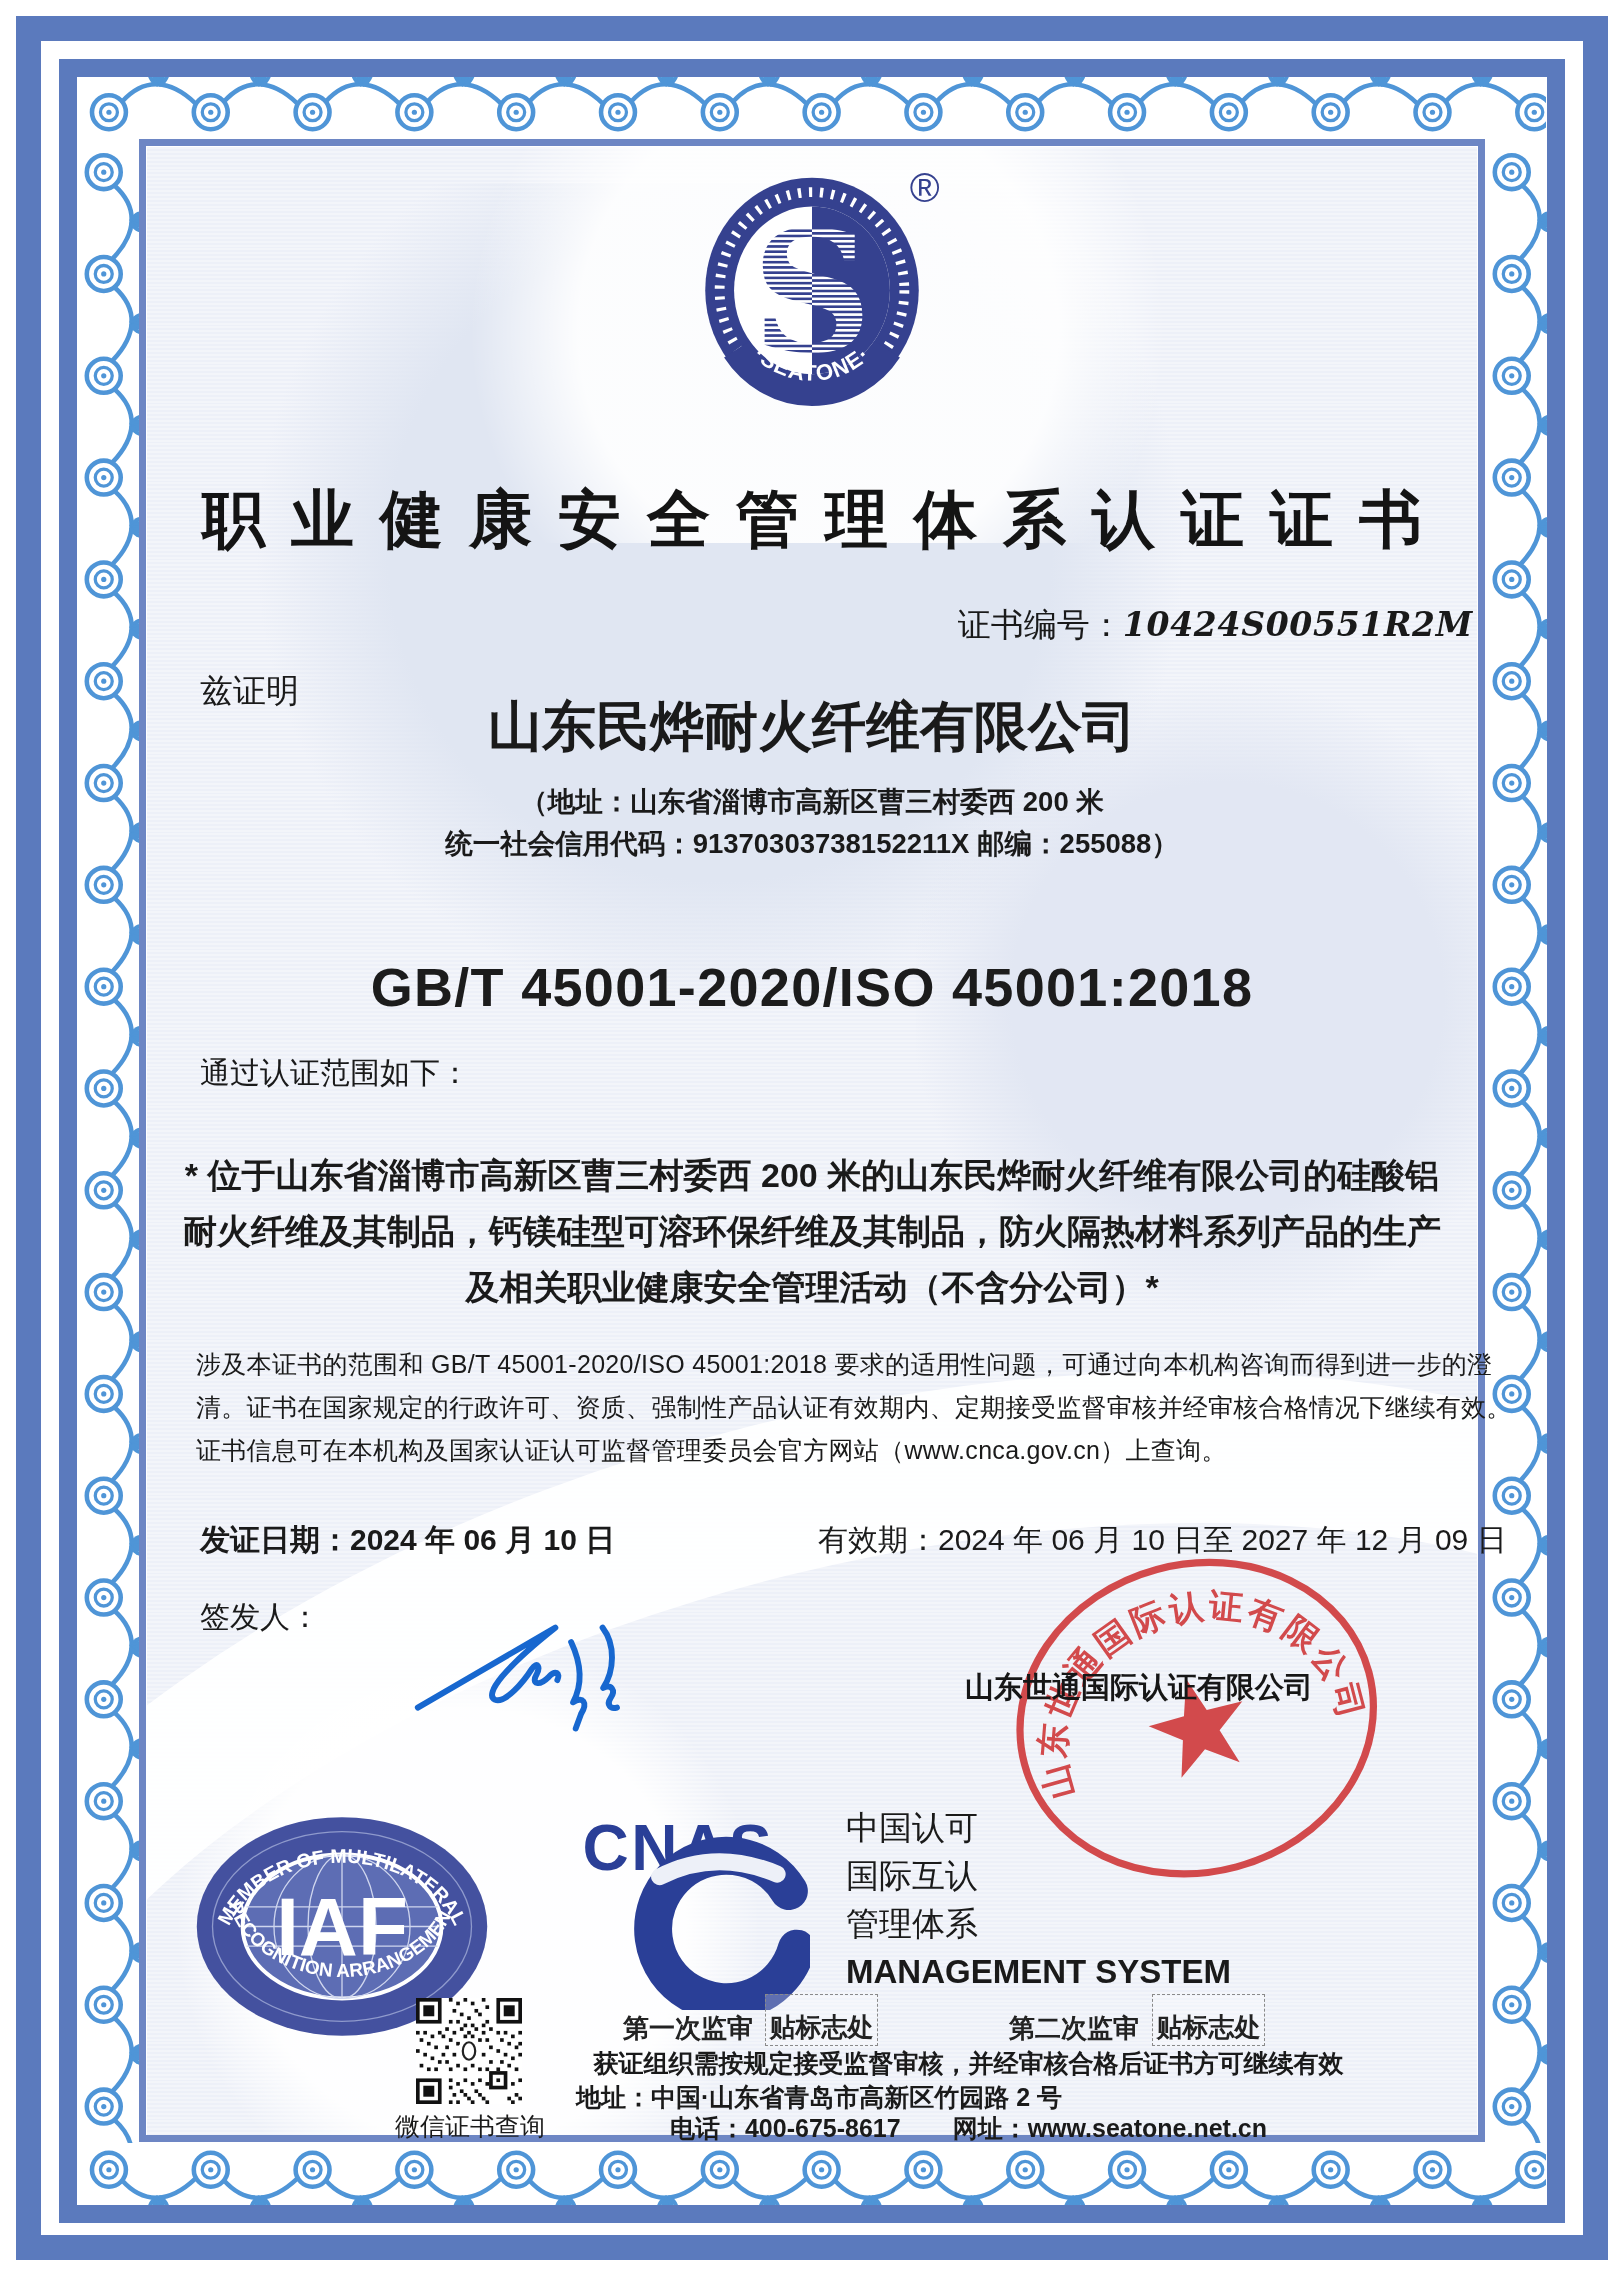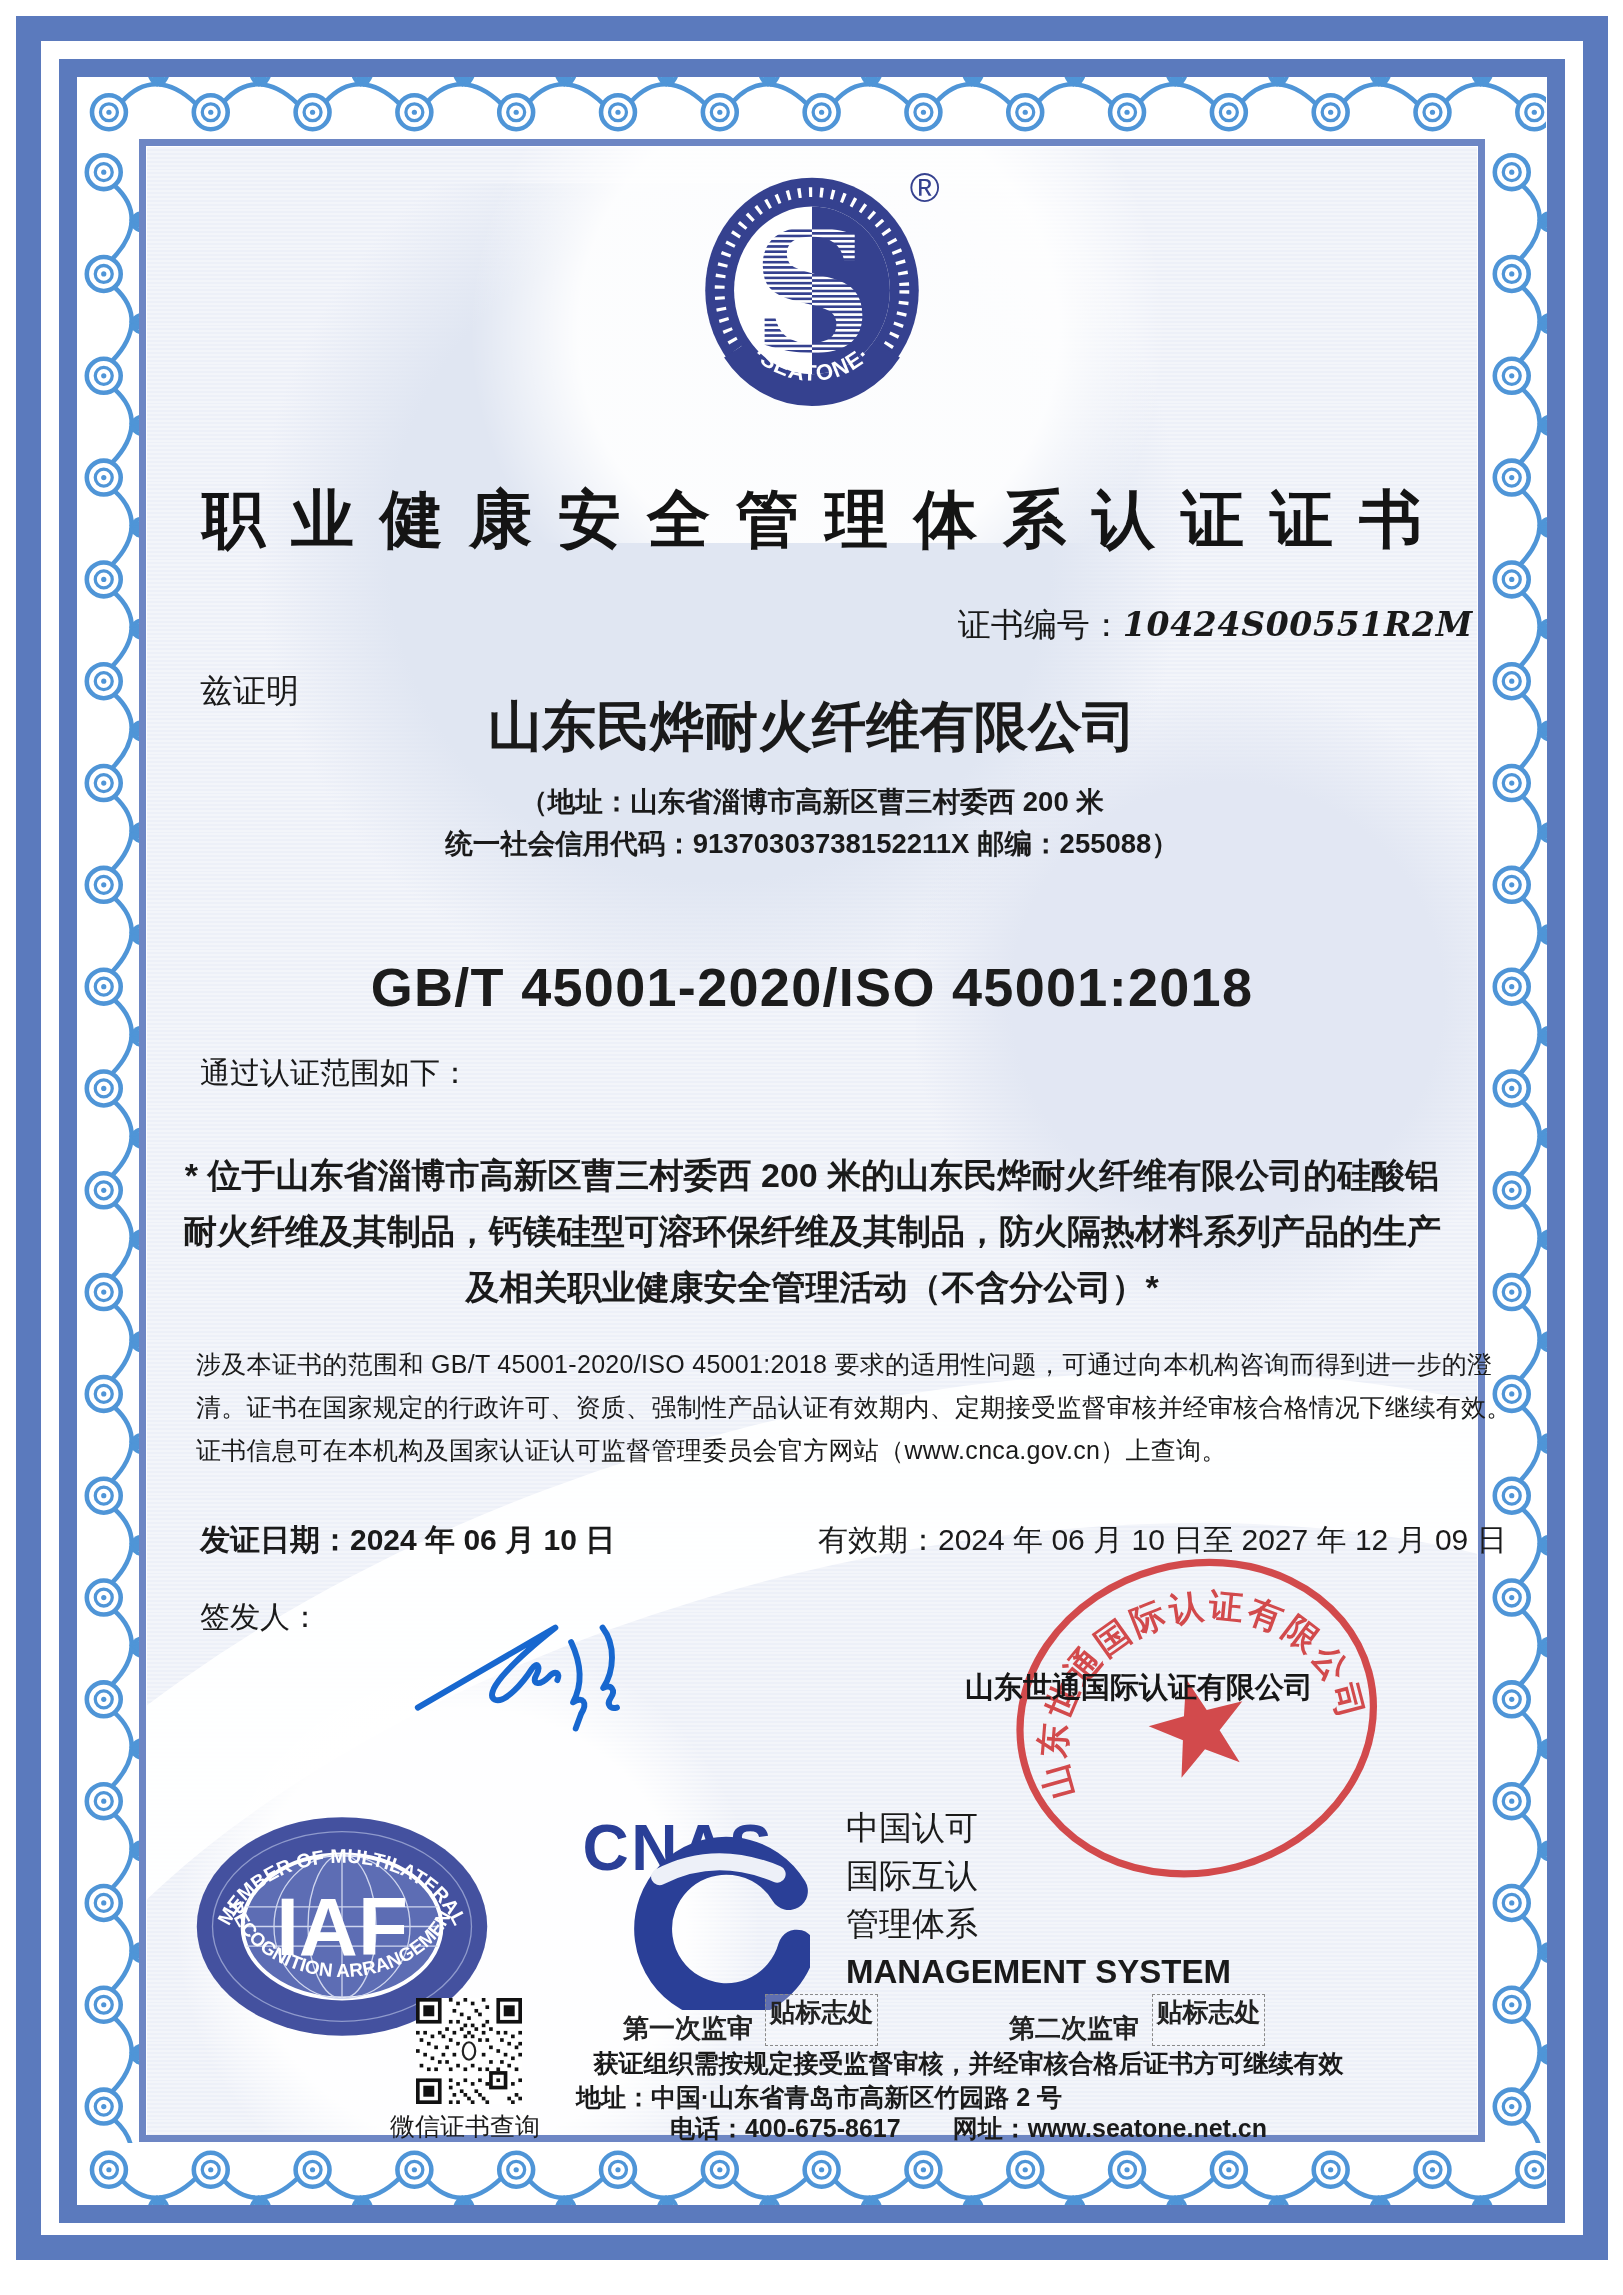--- a/index.html
+++ b/index.html
@@ -42,25 +42,25 @@
   .dates-valid{left:818px;top:1520px;font-size:30px;font-weight:400;}
   .signer{left:200px;top:1597px;font-size:30px;}
   .sig{left:406px;top:1604px;}
   .stampbox{left:1008px;top:1553px;}
   .issuer-name{left:949px;top:1668px;width:380px;text-align:center;font-size:29px;font-weight:600;color:#161616;}
   .iafbox{left:194px;top:1814px;}
   .cnasbox{left:581px;top:1814px;}
   .accred{left:846px;top:1804px;font-size:33px;line-height:48px;}
   .accred .en{font-weight:800;letter-spacing:0;}
   .qrbox{left:416px;top:1998px;}
-  .qrcap{left:390px;top:2110px;width:160px;text-align:left;font-size:25px;}
+  .qrcap{left:390px;top:2110px;width:160px;text-align:center;font-size:25px;}
   .audit{font-size:26px;font-weight:600;color:#222;}
   .audit1{left:623px;top:2011px;}
   .audit2{left:1009px;top:2011px;}
-  .stickbox{width:111px;height:50px;border:1.3px dashed #8a8a8a;display:flex;align-items:flex-start;
+  .stickbox{width:111px;height:50px;border:1.3px dashed #8a8a8a;display:flex;align-items:flex-end;
             justify-content:center;font-size:26px;font-weight:600;color:#222;background:rgba(255,255,255,.25);}
   .box1{left:765px;top:1994px;}
   .box2{left:1152px;top:1994px;}
   .note{left:576px;width:785px;top:2047px;text-align:center;font-size:25px;font-weight:600;}
   .addrline{left:576px;width:785px;top:2081px;text-align:left;font-size:25px;font-weight:600;}
   .telline{left:576px;width:785px;top:2112px;text-align:center;font-size:25px;font-weight:600;}
   .telline .gap{display:inline-block;width:52px;}
 </style>
 </head>
 <body>

